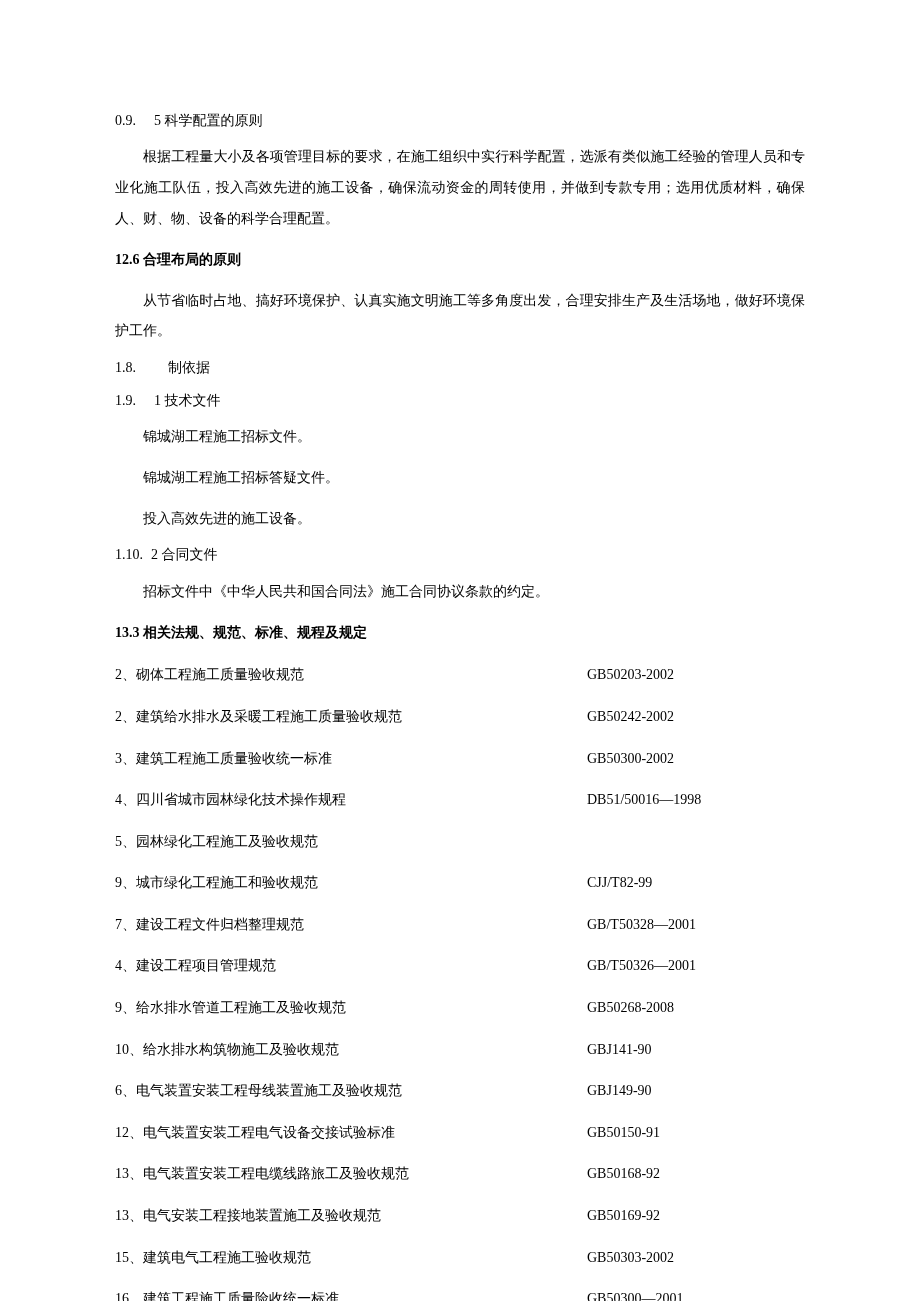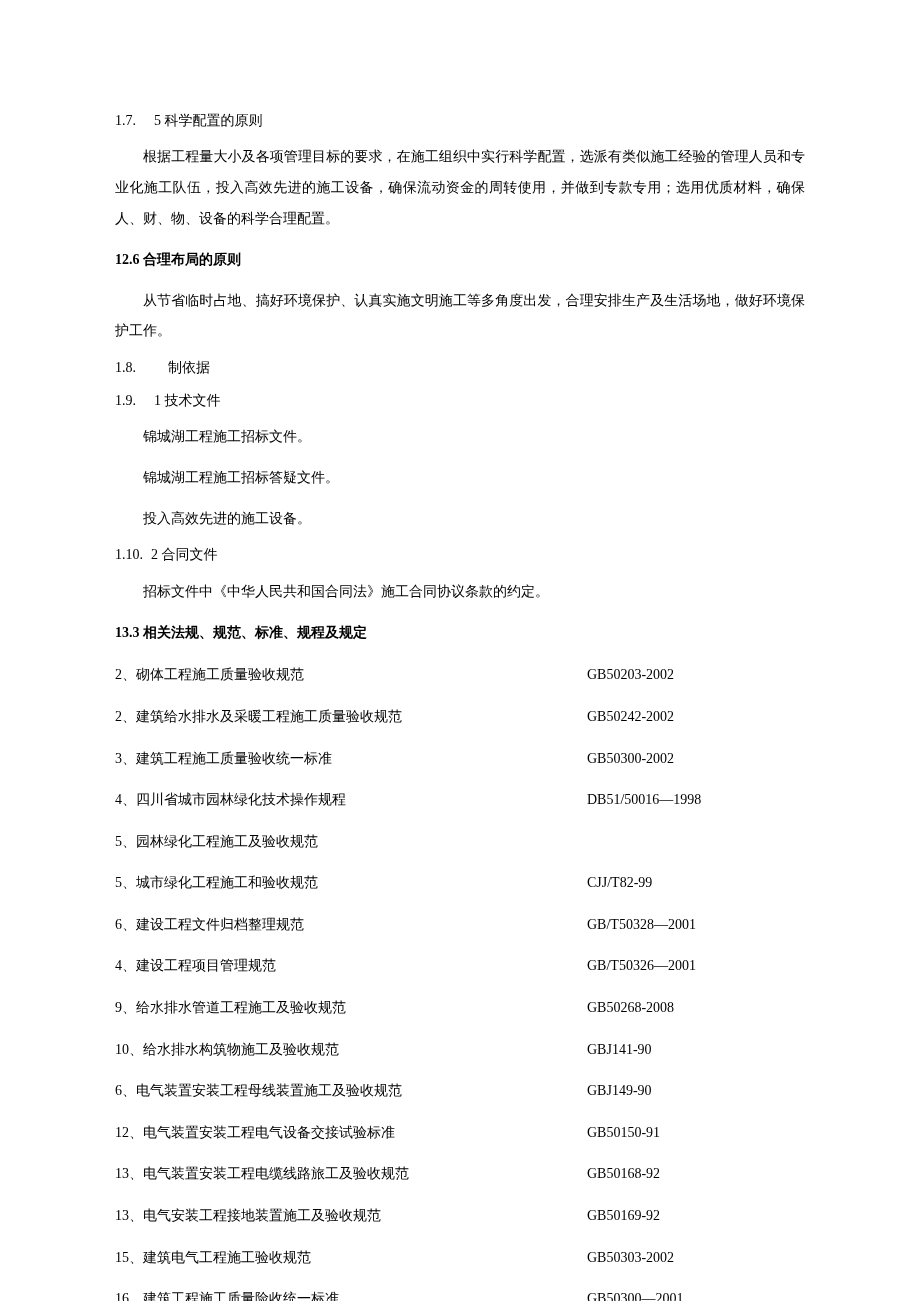--- a/index.html
+++ b/index.html
@@ -52,21 +52,21 @@
     }
     .table-right {
       flex: 1;
       margin-left: 32px;
     }
   </style>
 </head>
 <body>
 
 <div class="heading">
-  <span class="heading-num">1.7.</span><span class="heading-gap"></span><span>5 科学配置的原则</span>
+  <span class="heading-num">0.9.</span><span class="heading-gap"></span><span>5 科学配置的原则</span>
 </div>
 <div class="para">根据工程量大小及各项管理目标的要求，在施工组织中实行科学配置，选派有类似施工经验的管理人员和专业化施工队伍，投入高效先进的施工设备，确保流动资金的周转使用，并做到专款专用；选用优质材料，确保人、财、物、设备的科学合理配置。</div>
 
 <div class="para-noindent">12.6 合理布局的原则</div>
 <div class="para">从节省临时占地、搞好环境保护、认真实施文明施工等多角度出发，合理安排生产及生活场地，做好环境保护工作。</div>
 
 <div class="heading">
   <span class="heading-num">1.8.</span><span class="heading-gap" style="width:32px"></span><span>制依据</span>
 </div>
 
@@ -99,25 +99,25 @@
     </div>
     <div class="table-row">
       <div class="table-left">4、四川省城市园林绿化技术操作规程</div>
       <div class="table-right">DB51/50016—1998</div>
     </div>
     <div class="table-row">
       <div class="table-left">5、园林绿化工程施工及验收规范</div>
       <div class="table-right"></div>
     </div>
     <div class="table-row">
-      <div class="table-left">5、城市绿化工程施工和验收规范</div>
+      <div class="table-left">9、城市绿化工程施工和验收规范</div>
       <div class="table-right">CJJ/T82-99</div>
     </div>
     <div class="table-row">
-      <div class="table-left">6、建设工程文件归档整理规范</div>
+      <div class="table-left">7、建设工程文件归档整理规范</div>
       <div class="table-right">GB/T50328—2001</div>
     </div>
     <div class="table-row">
       <div class="table-left">4、建设工程项目管理规范</div>
       <div class="table-right">GB/T50326—2001</div>
     </div>
     <div class="table-row">
       <div class="table-left">9、给水排水管道工程施工及验收规范</div>
       <div class="table-right">GB50268-2008</div>
     </div>

